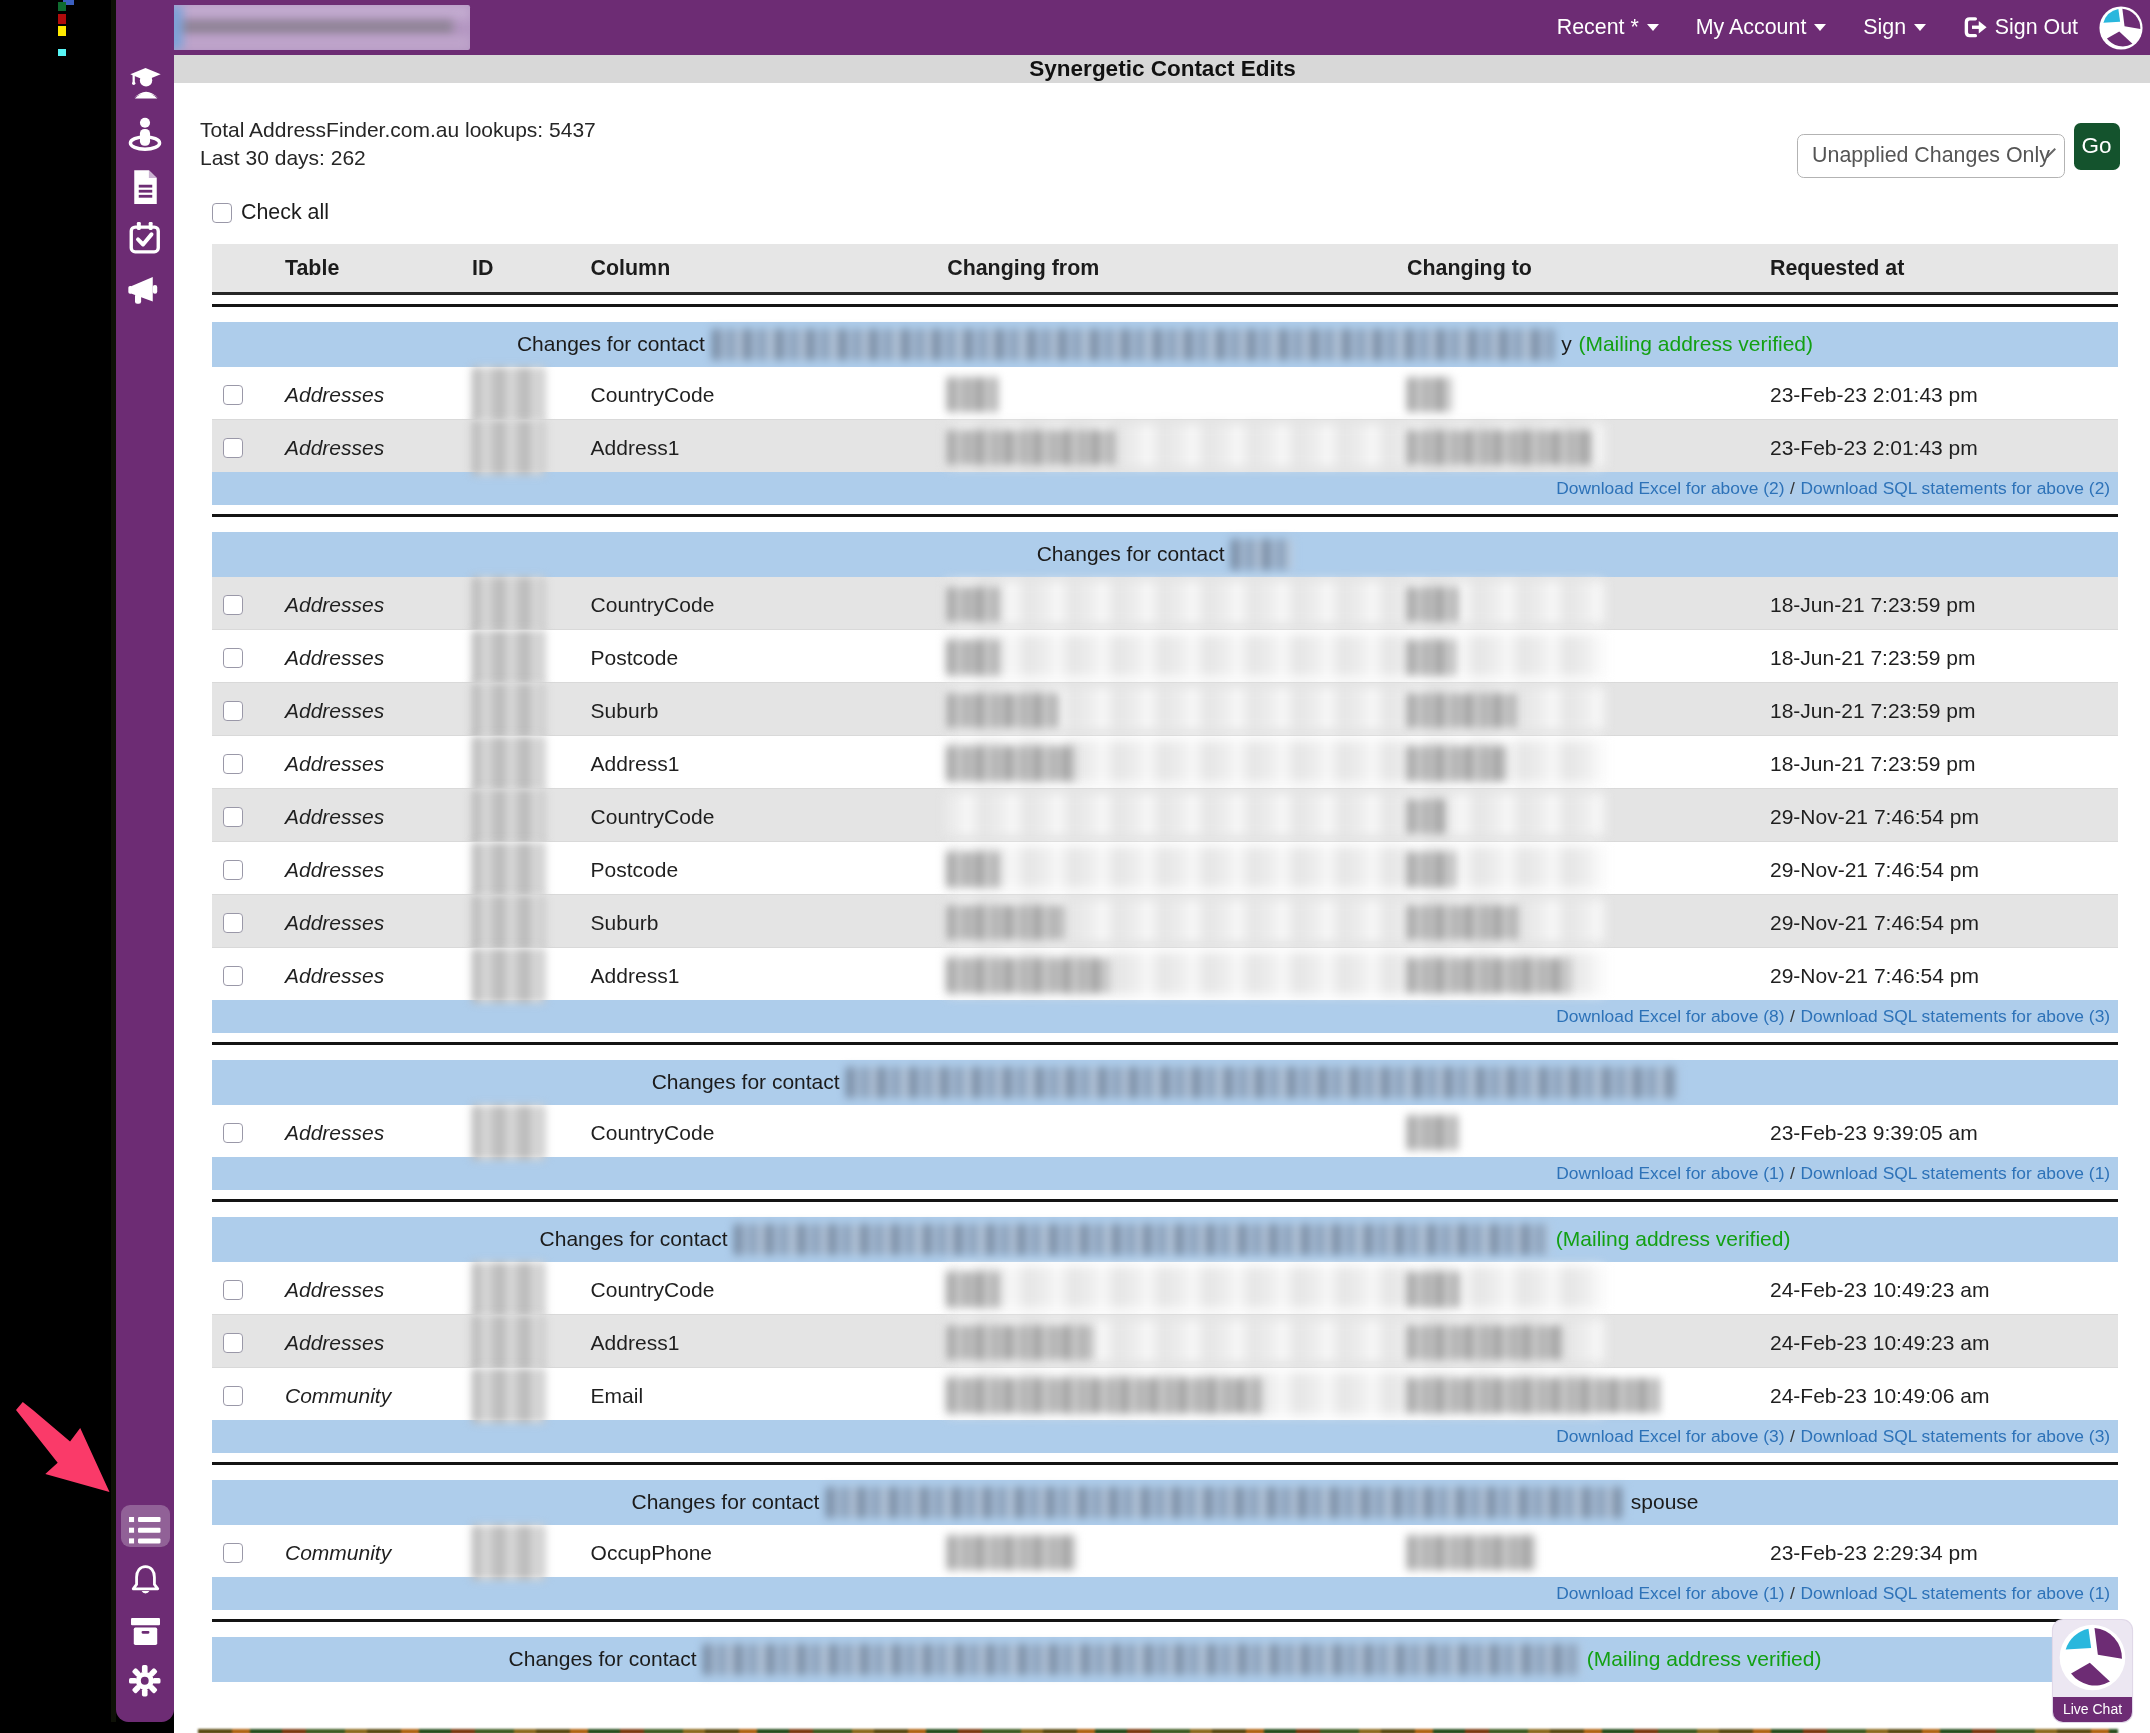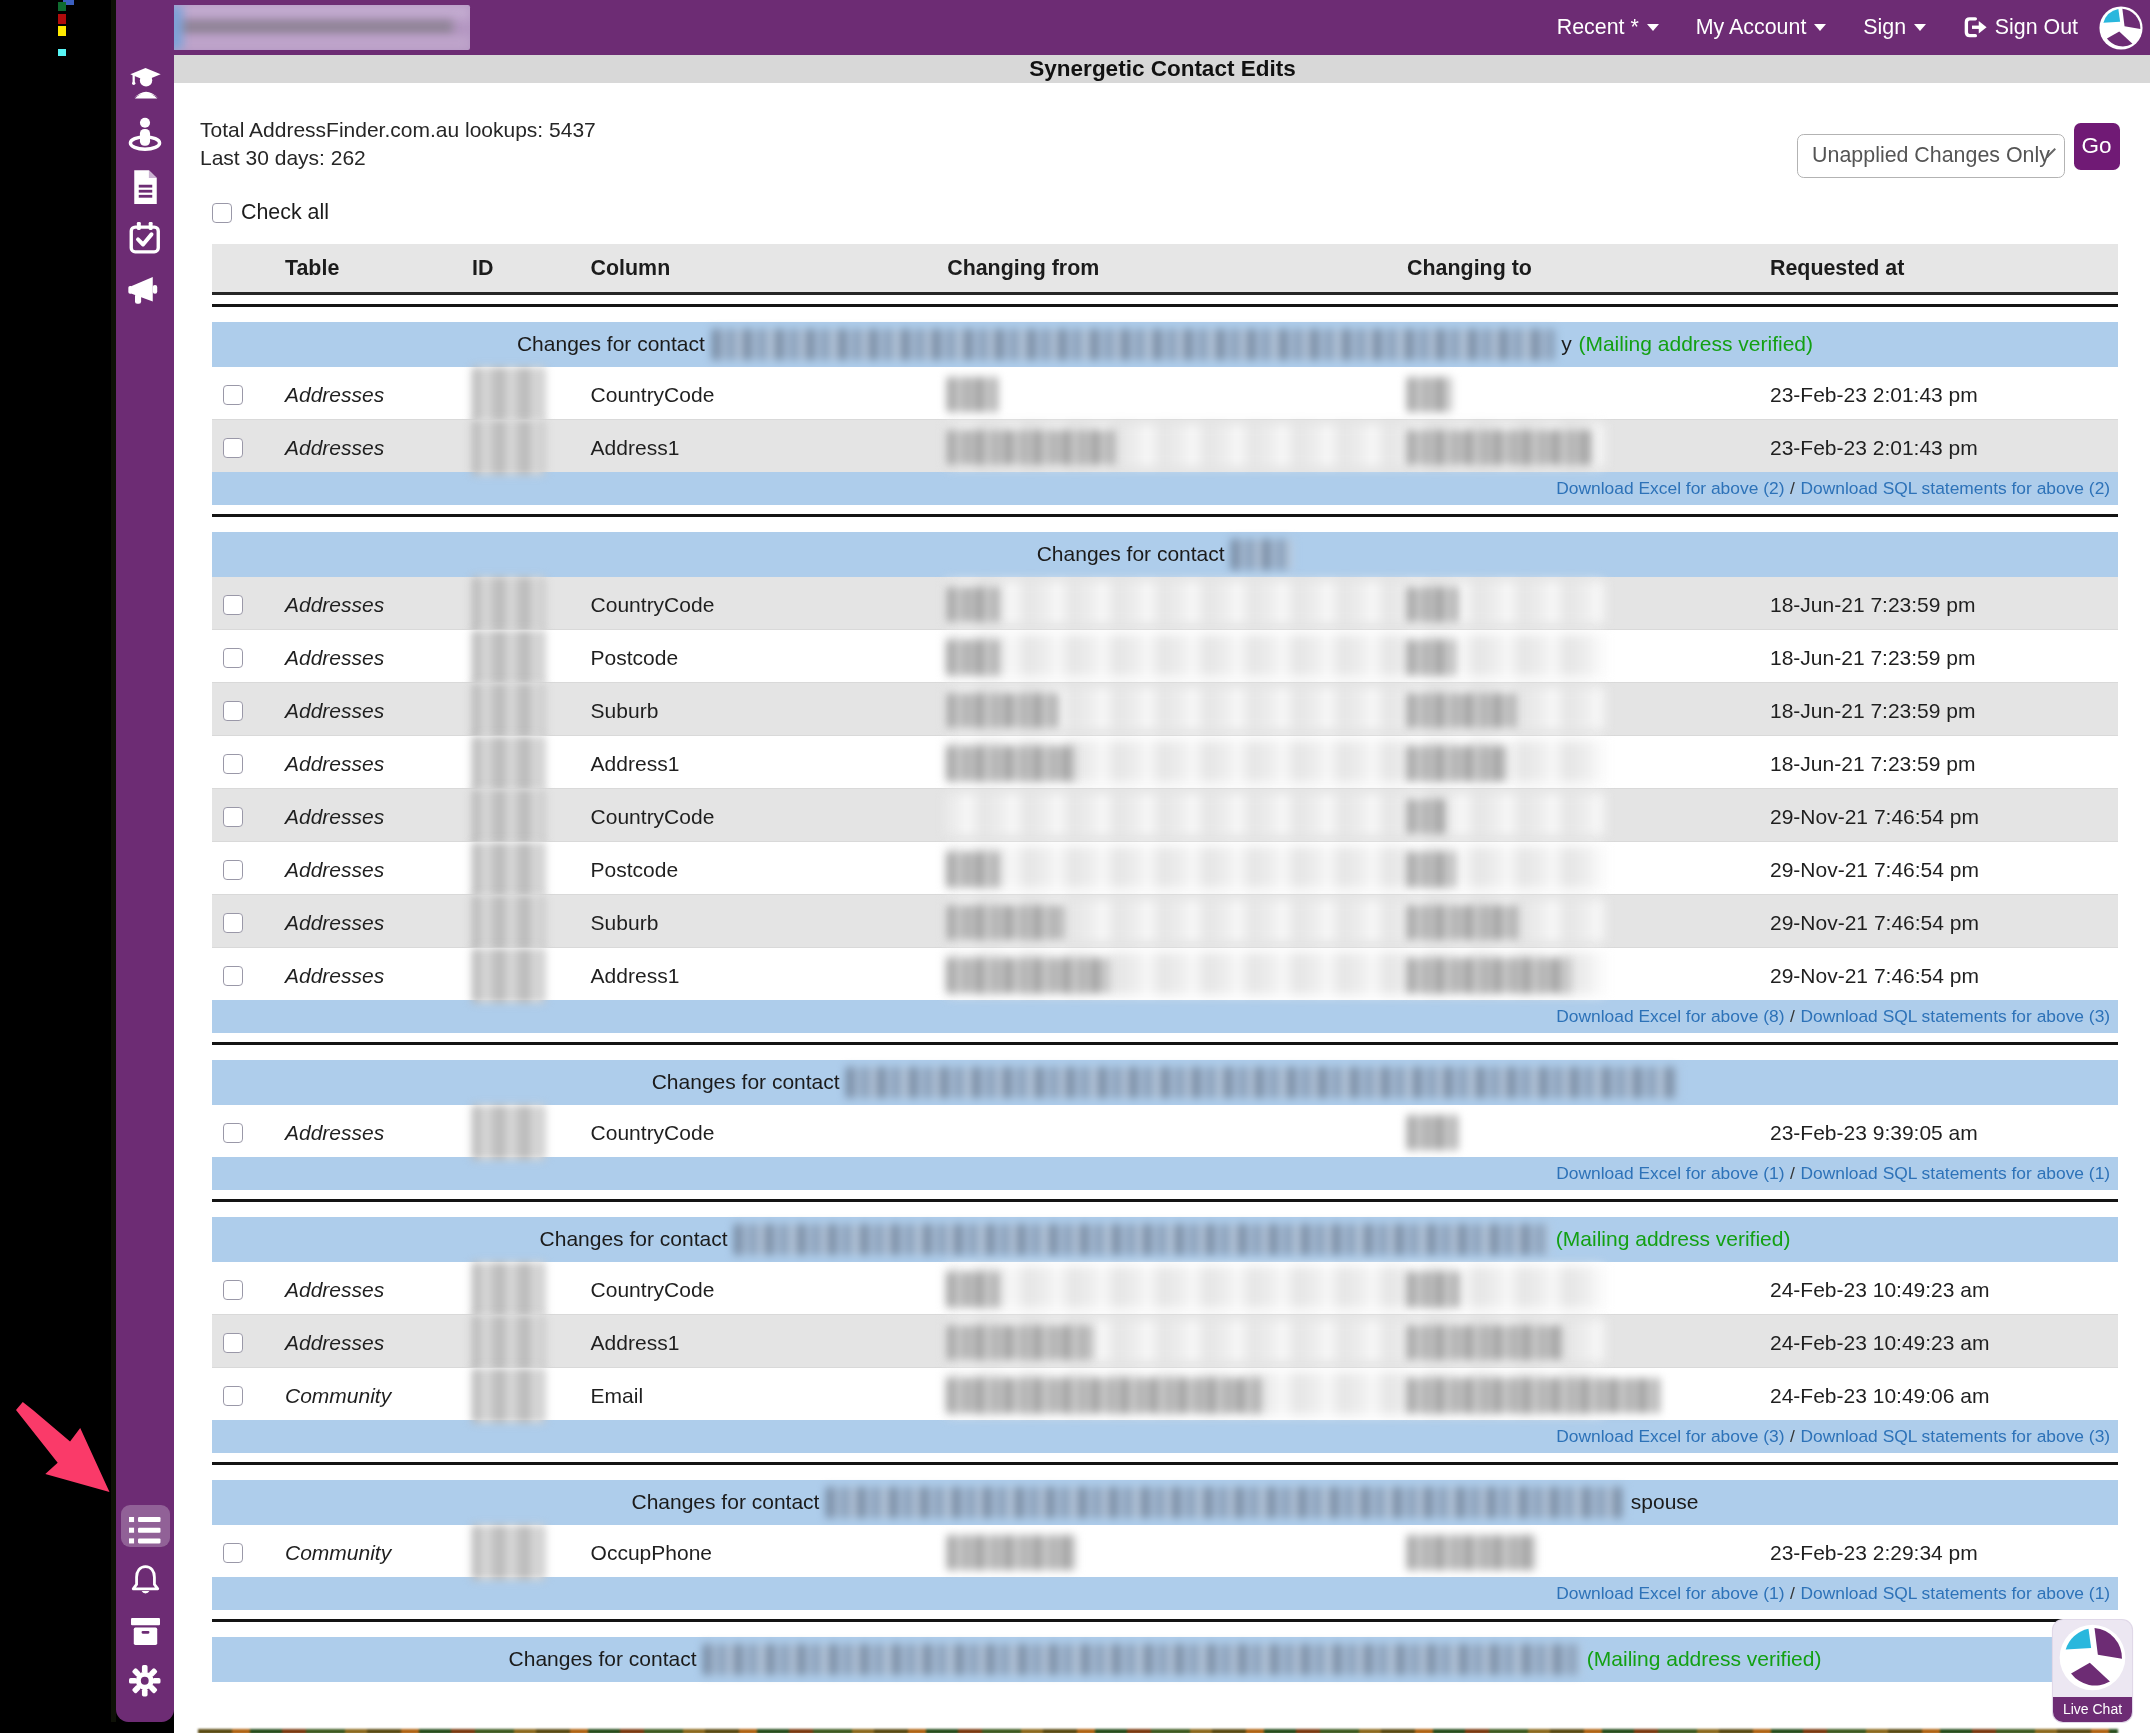--- a/index.html
+++ b/index.html
@@ -45,21 +45,21 @@
   
   #main{position:absolute;left:174px;top:83px;right:0;bottom:0;background:#fff;}
   #filter-bar{position:absolute;top:31.5px;right:31.5px;display:flex;align-items:center;gap:9px;}
   #filter-select{
     width:268px;height:44px;border:1.7px solid #b3b3b3;border-radius:6.7px;background:#fff;
     display:flex;align-items:center;justify-content:space-between;padding:0 14.6px 0 14.6px;box-sizing:border-box;margin-top:19px;
   }
   #filter-select .val{font-size:21.4px;color:#555;white-space:nowrap;}
   .chev{width:10px;height:10px;border-right:2.2px solid #666;border-bottom:2.2px solid #666;transform:rotate(45deg);margin-top:-4.5px;}
   #go-btn{
-    width:46px;height:47px;background:#701a75;border-radius:6.7px;border:none;
+    width:46px;height:47px;background:#14532d;border-radius:6.7px;border:none;
     color:#fff;font-size:22.5px;display:flex;align-items:center;justify-content:center;cursor:pointer;
   }
   #stats{margin:33px 0 0 26px;font-size:21px;color:#262626;line-height:27.5px;}
   #check-all-row{margin:29px 0 0 38px;display:flex;align-items:center;gap:9px;}
   .cbx{width:20px;height:20px;border:1.7px solid #9a98a8;border-radius:3.9px;background:#fff;box-sizing:border-box;}
   #check-all-row label{font-size:21.4px;color:#1c1c1c;}
   
   #table{margin:19px 2px 0 38px;width:1906px;}
   .trow,.thead{
     display:grid;grid-template-columns:63px 187px 123px 360px 461px 364px 1fr;

